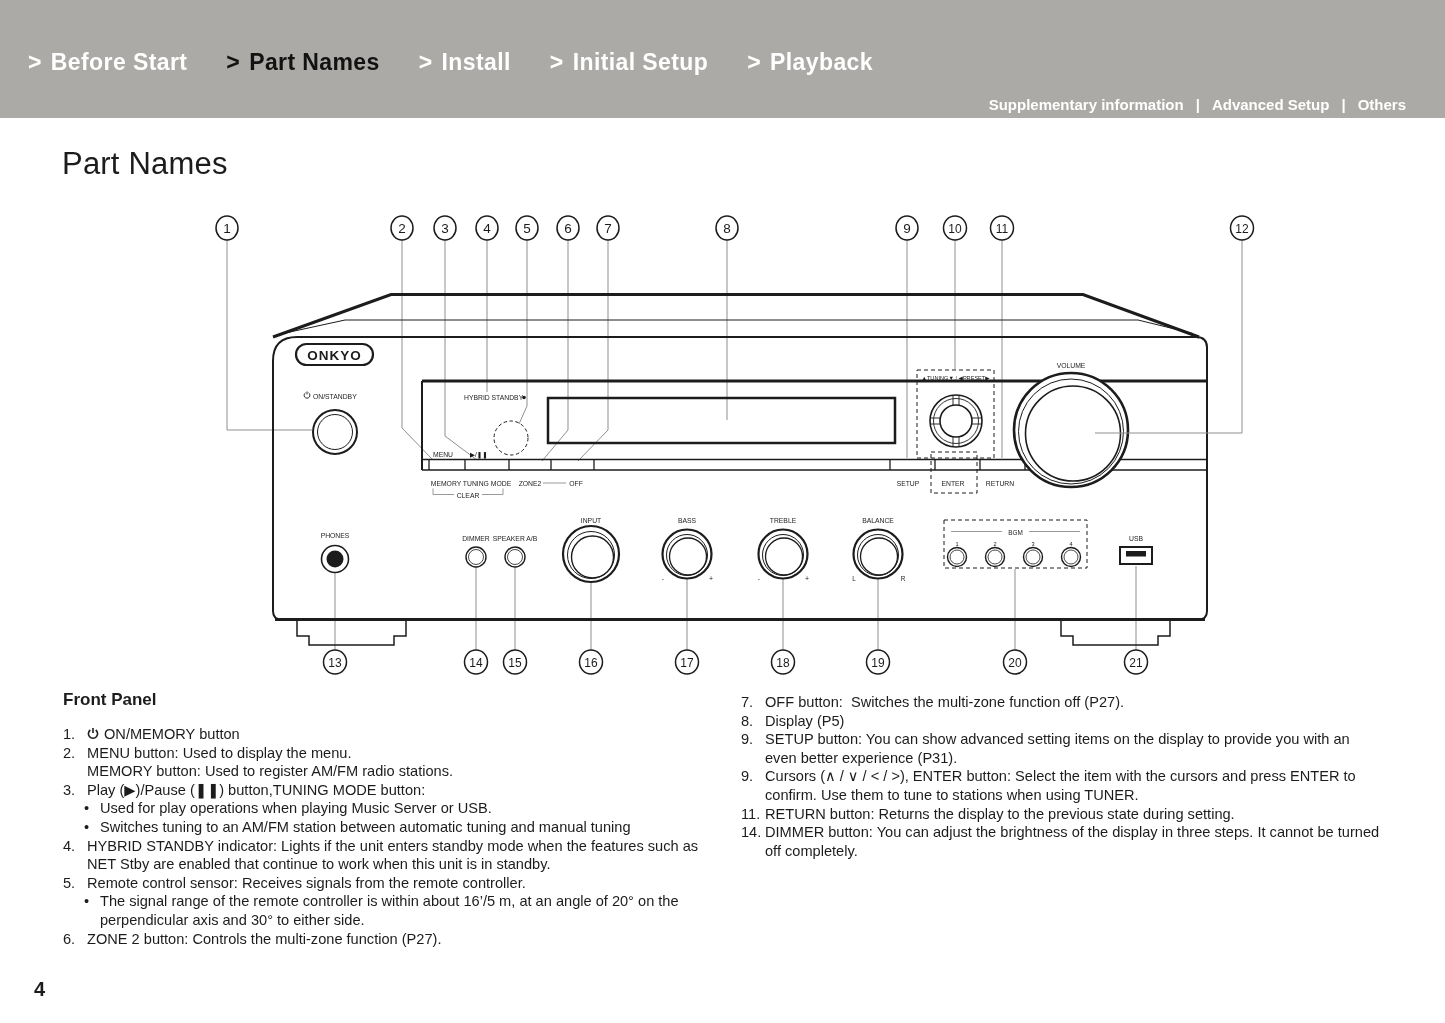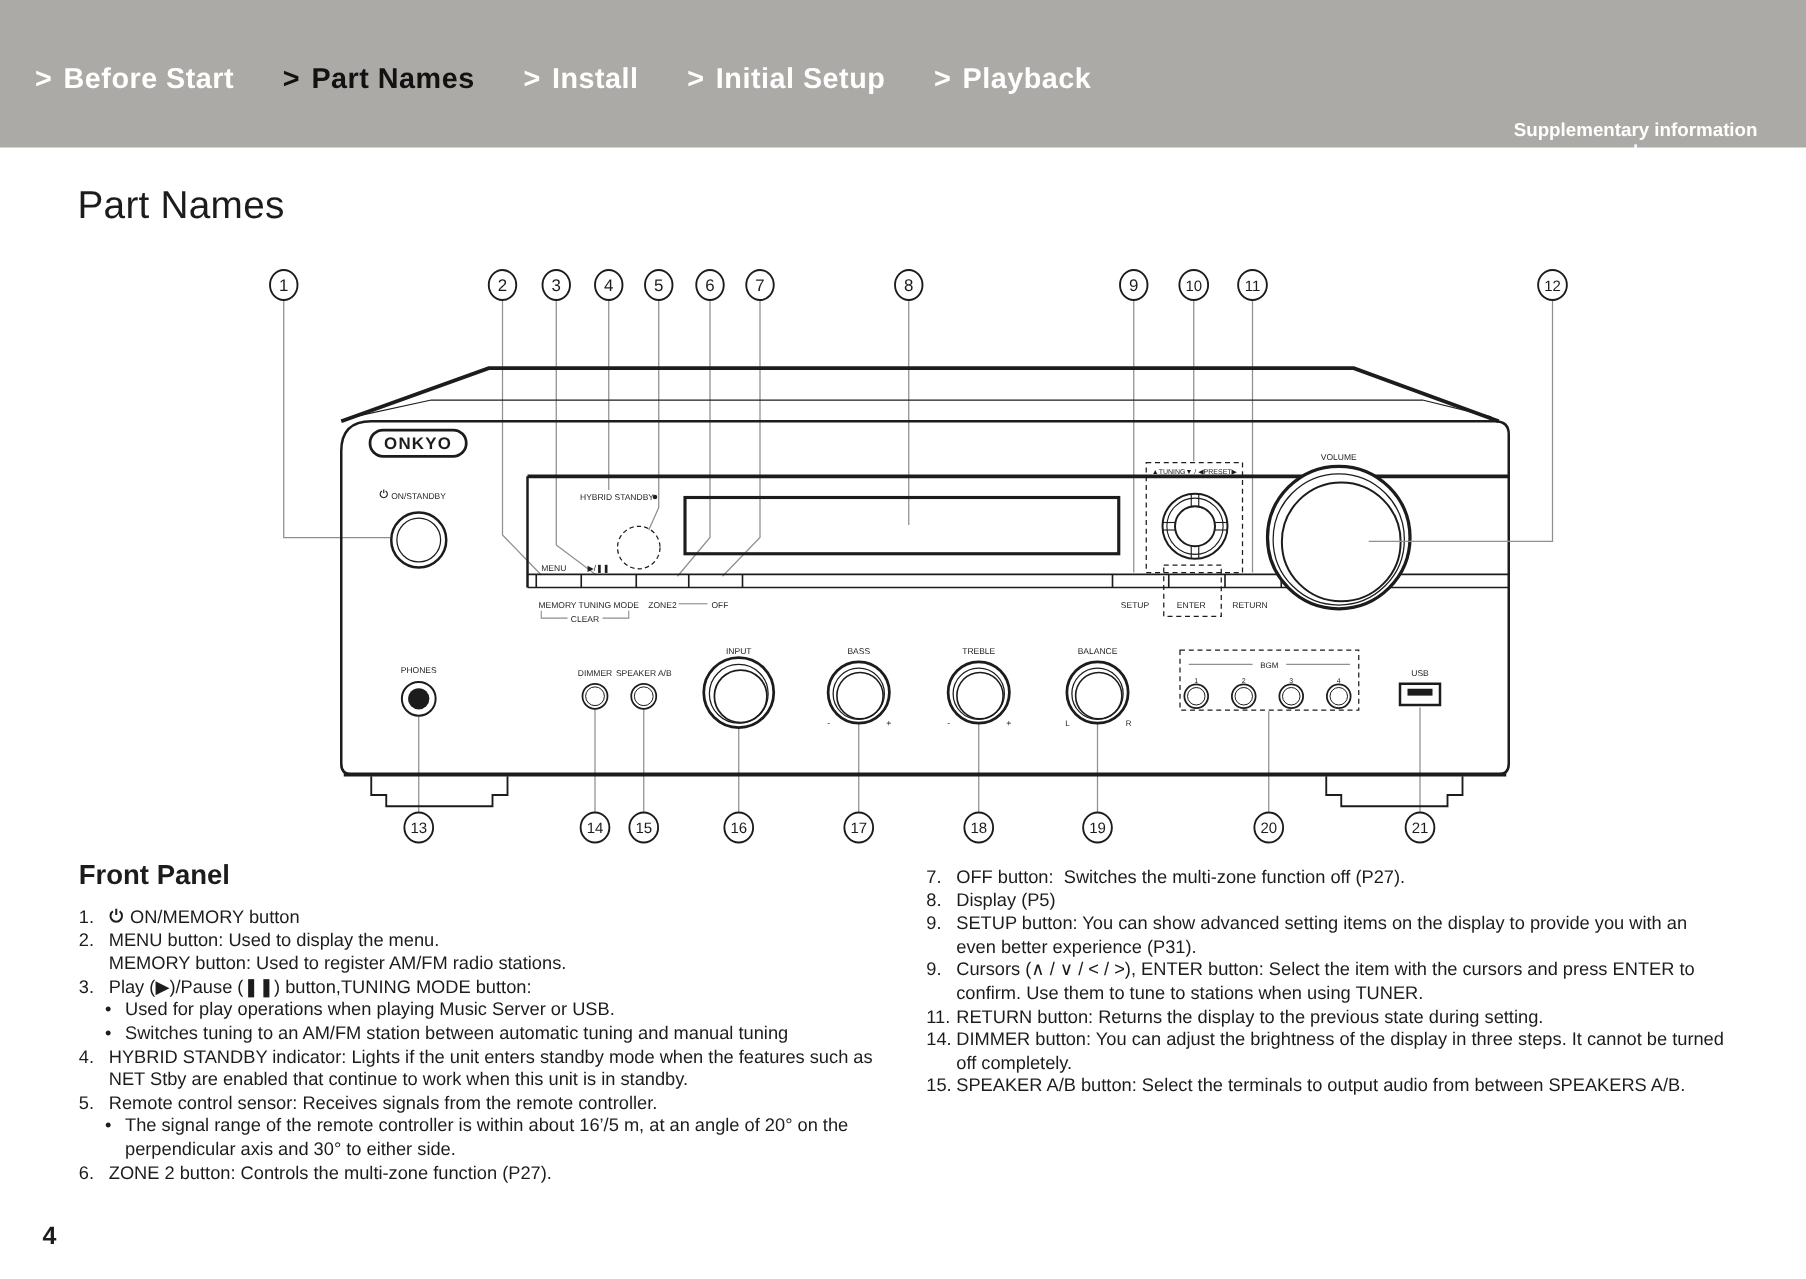--- a/index.html
+++ b/index.html
@@ -6,31 +6,31 @@
   body{
     width:1445px;height:1023px;position:relative;background:#ffffff;
     font-family:"Liberation Sans","DejaVu Sans",sans-serif;color:#1c1c1c;
     overflow:hidden;
   }
   .banner{position:absolute;left:0;top:0;width:1445px;height:118px;background:#abaaa6;}
   .nav{position:absolute;left:28px;top:49px;display:flex;font-weight:bold;font-size:23px;color:#ffffff;letter-spacing:.4px;white-space:nowrap;}
   .nav .nav-item{margin-right:39px;display:flex;}
   .nav .chev{margin-right:9px;}
   .nav .nav-item.active{color:#121212;}
-  .subnav{position:absolute;right:33px;top:96px;display:flex;align-items:center;font-weight:bold;font-size:15px;color:#ffffff;white-space:nowrap;flex-direction:column;}
+  .subnav{position:absolute;right:33px;top:96px;display:flex;align-items:center;font-weight:bold;font-size:15px;color:#ffffff;white-space:nowrap;}
   .subnav .sub-item{margin:0 6px;}
   .subnav .sep{margin:0 6px;}
   .page-title{position:absolute;left:62px;top:146px;font-size:31px;font-weight:400;letter-spacing:.2px;}
   .diagram-wrap{position:absolute;left:0;top:0;width:1445px;height:1023px;pointer-events:none;}
   svg text{fill:#1c1c1c;}
   .cols{position:absolute;left:0;top:0;width:1445px;}
   .col{position:absolute;font-size:14.6px;line-height:18.6px;}
   .col-left{left:63px;top:690px;width:640px;}
   .col-right{left:741px;top:693px;width:640px;}
-  .heading{font-weight:bold;font-size:22px;line-height:20px;margin-bottom:15px;}
+  .heading{font-weight:bold;font-size:17px;line-height:20px;margin-bottom:15px;}
   .li{display:flex;}
   .li .num{width:24px;flex:none;}
   .li.sub{padding-left:21px;}
   .li.sub .num{width:16px;}
   .li .txt{flex:1;white-space:pre-wrap;}
   .pwr{display:inline-block;margin-right:5px;position:relative;top:1px;flex:none;}
   .page-num{position:absolute;left:34px;top:978px;font-size:20px;font-weight:bold;}
 </style>
 </head>
 <body>
@@ -352,20 +352,16 @@
         <span class="txt">Cursors (∧ / ∨ / &lt; / &gt;), ENTER button: Select the item with the cursors and press ENTER to confirm. Use them to tune to stations when using TUNER.</span>
       </div>
     <div class="li">
         <span class="num">11.</span>
         <span class="txt">RETURN button: Returns the display to the previous state during setting.</span>
       </div>
     <div class="li">
         <span class="num">14.</span>
         <span class="txt">DIMMER button: You can adjust the brightness of the display in three steps. It cannot be turned off completely.</span>
       </div>
-    <div class="li">
-        <span class="num">15.</span>
-        <span class="txt">SPEAKER A/B button: Select the terminals to output audio from between SPEAKERS A/B.</span>
-      </div>
   </div>
 </div>
 
 <div class="page-num">4</div>
 
 </body></html>

